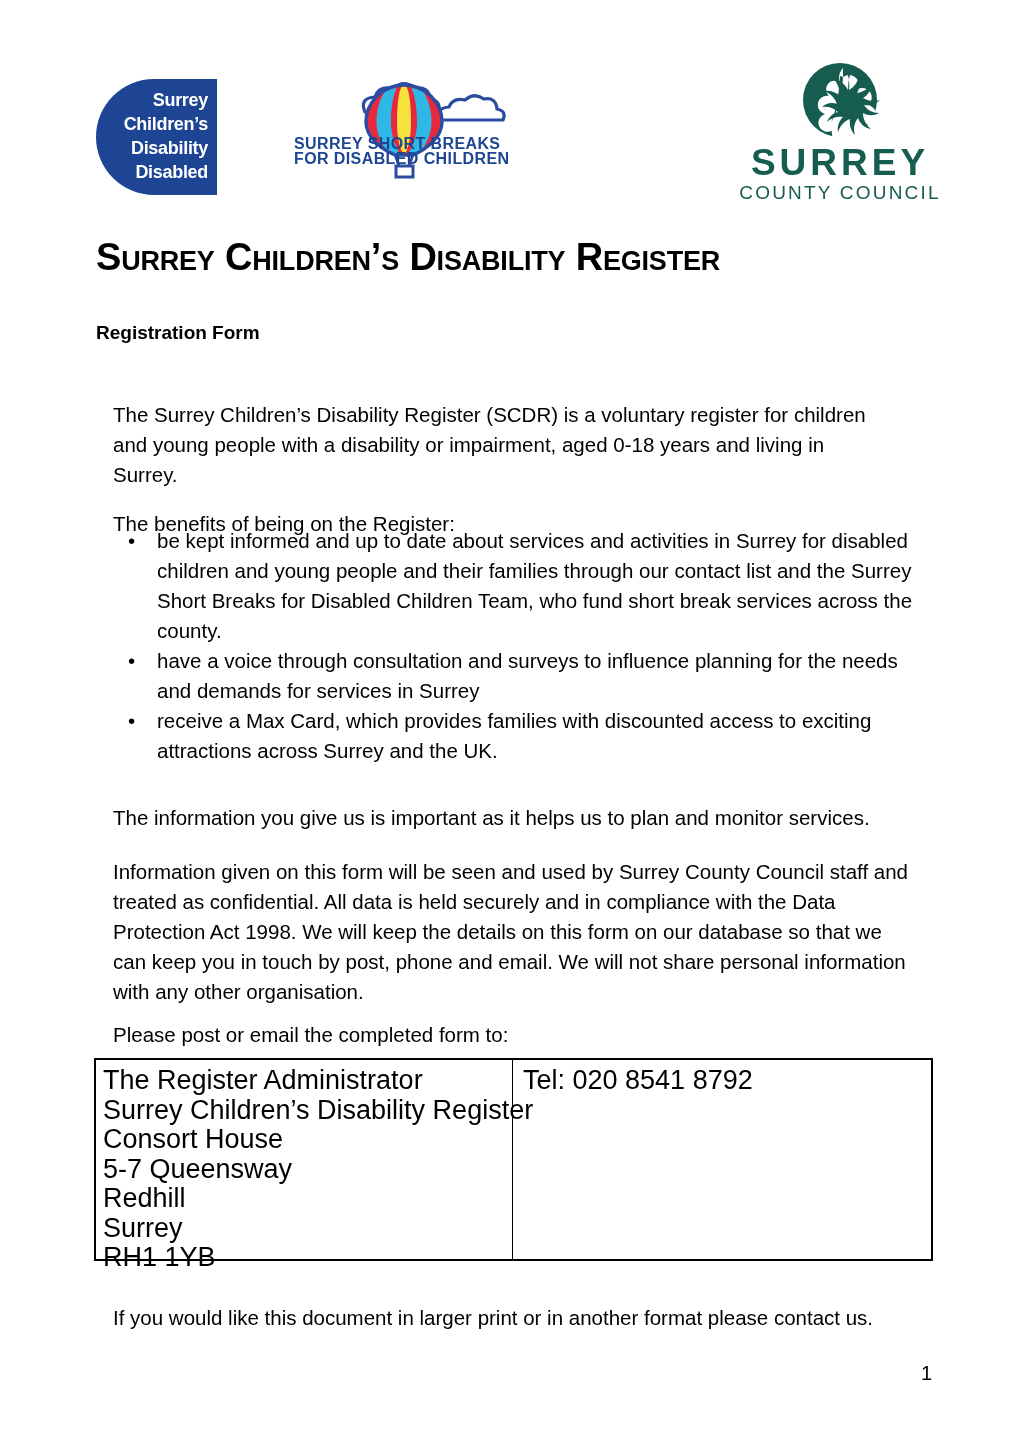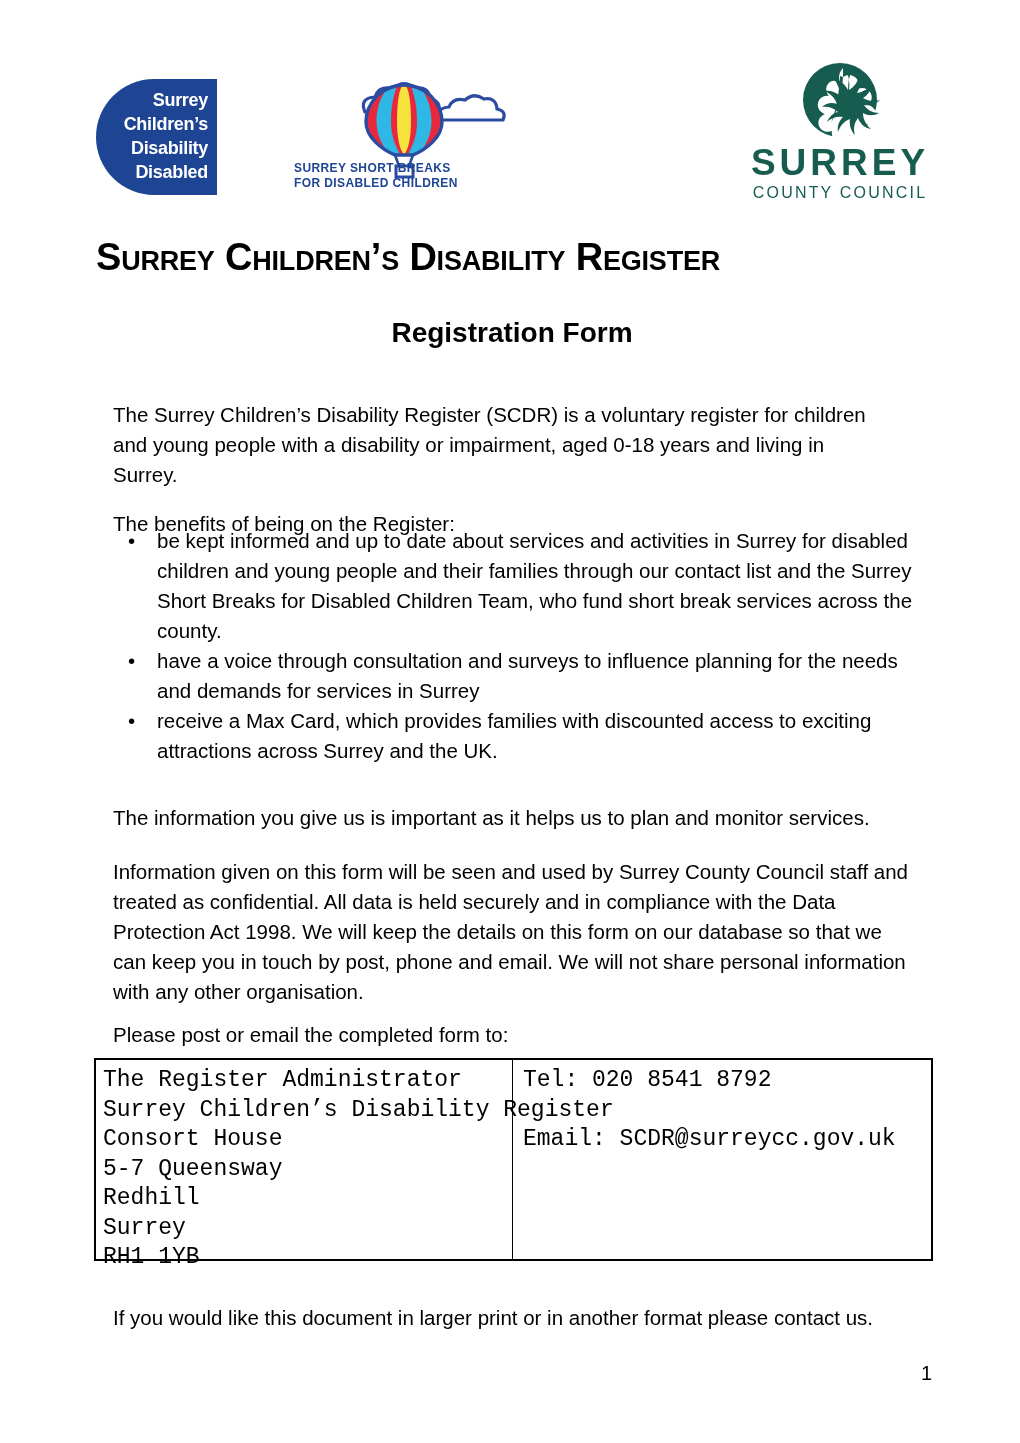--- a/index.html
+++ b/index.html
@@ -59,26 +59,25 @@
     top: 74px;
     width: 230px;
     height: 110px;
   }
   .balloon-logo svg { display: block; }
   .balloon-logo .bcap {
     position: absolute;
     left: 4px;
     top: 62px;
     font-weight: bold;
-    font-size: 12px;
+    font-size: 16px;
     line-height: 15px;
     color: #1e4593;
     letter-spacing: 0.4px;
     white-space: nowrap;
-    margin-top: 25px;
   }
 
   
   .scc-logo {
     position: absolute;
     left: 735px;
     top: 62px;
     width: 210px;
     height: 148px;
     text-align: center;
@@ -86,21 +85,21 @@
   .scc-logo svg { display: block; margin: 0 auto; }
   .scc-word {
     font-weight: bold;
     font-size: 37px;
     letter-spacing: 4px;
     color: #165c4f;
     line-height: 40px;
     margin-top: 1px;
   }
   .scc-sub {
-    font-size: 16px;
+    font-size: 19px;
     letter-spacing: 2.2px;
     color: #165c4f;
     line-height: 19px;
   }
 
   
   .h-main {
     position: absolute;
     left: 96px;
     top: 234px;
@@ -110,22 +109,22 @@
     font-variant: small-caps;
     letter-spacing: -0.2px;
     line-height: 46px;
     white-space: nowrap;
   }
   .h-sub {
     position: absolute;
     left: 96px;
     top: 315px;
     width: 832px;
-    text-align: center;
-    font-size: 28px;
+    text-align: left;
+    font-size: 19px;
     font-weight: bold;
     line-height: 36px;
   }
 
   
   .body-block {
     position: absolute;
     left: 97px;
     width: 820px;
     font-size: 20.5px;
@@ -168,24 +167,23 @@
     left: 94px;
     top: 1058px;
     width: 839px;
     height: 203px;
     border: 2px solid #000000;
     box-sizing: border-box;
     display: flex;
   }
   .addr-cell {
     box-sizing: border-box;
-    font-size: 23px;
+    font-size: 27px;
     line-height: 29.5px;
     padding: 6px 0 0 7px;
-    font-family: Liberation Mono, monospace;
   }
   .addr-cell-left {
     width: 417px;
     border-right: 1px solid #000000;
   }
   .addr-cell-right {
     flex: 1;
     padding-left: 10px;
   }
   .addr-cell .ln { display: block; white-space: nowrap; }
@@ -303,21 +301,20 @@
       <span class="ln">Surrey Children’s Disability Register</span>
       <span class="ln">Consort House</span>
       <span class="ln">5-7 Queensway</span>
       <span class="ln">Redhill</span>
       <span class="ln">Surrey</span>
       <span class="ln">RH1 1YB</span>
     </div>
     <div class="addr-cell addr-cell-right">
       <span class="ln">Tel: 020 8541 8792</span>
       <span class="spacer"></span>
-      <span class="ln">Email: SCDR@surreycc.gov.uk</span>
     </div>
   </div>
 
   <div class="body-block" id="p-footer">
     <p>If you would like this document in larger print or in another format please contact us.</p>
   </div>
 
   <div class="page-num">1</div>
 
 </div>

